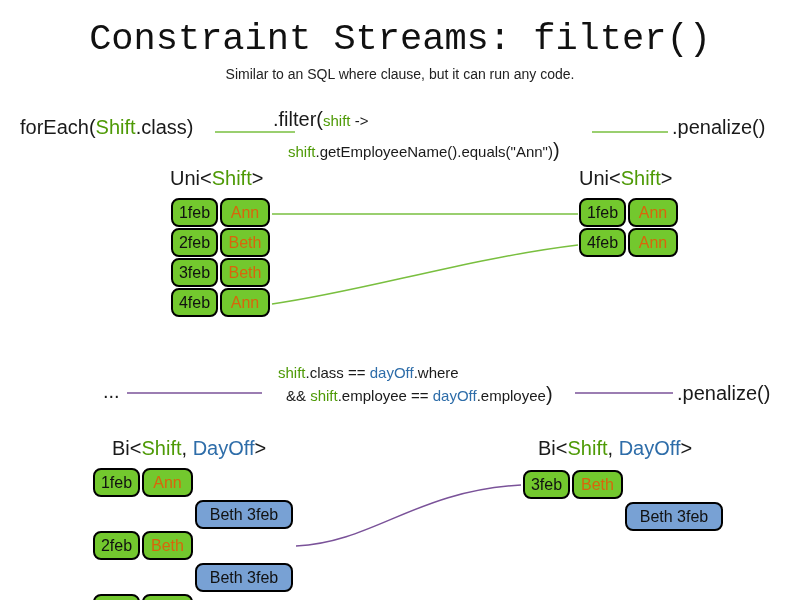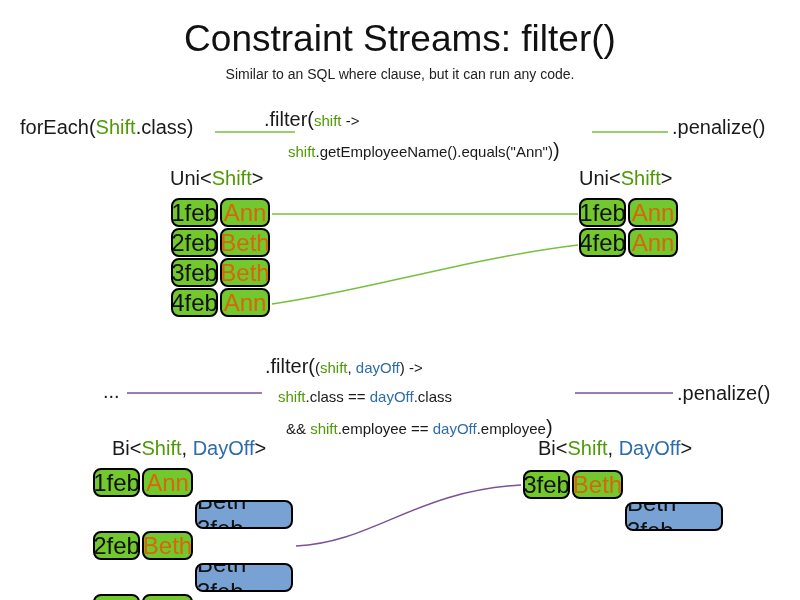--- a/index.html
+++ b/index.html
@@ -6,42 +6,42 @@
   .canvas {
     position:relative; width:800px; height:600px; background:#ffffff;
     font-family:"Liberation Sans", sans-serif; overflow:hidden; color:#1a1a1a;
   }
   .abs { position:absolute; }
   .c20 { font-size:20px; color:#1a1a1a; white-space:nowrap; }
   .c15 { font-size:15px; color:#1a1a1a; white-space:nowrap; }
   .green-t { color:#4e9a06; }
   .blue-t  { color:#2e6da9; }
 
-  .page-title { left:0; right:0; top:18px; text-align:center; font-size:37px; color:#111; }
+  .page-title { left:0; right:0; top:18px; text-align:center; font-size:37px; color:#111;font-family:Liberation Mono, monospace; }
   .page-subtitle { left:0; right:0; top:66px; text-align:center; font-size:14px; color:#222; }
 
   .type-label { font-size:20px; white-space:nowrap; }
 
   .tbl { display:flex; flex-direction:column; }
   .row { display:flex; margin-bottom:1px; }
   .row-bi { margin-bottom:2px; }
   .cell {
     box-sizing:border-box; height:29px; border:2px solid #000; border-radius:8px;
     background:#73c82e; display:flex; align-items:center; justify-content:center;
-    font-size:24px; margin-right:2px; overflow:hidden;
+    font-size:16px; margin-right:2px; overflow:hidden;
   }
   .cell-date { width:47px; color:#111; }
   .cell-name { width:50px; color:#d9650c; }
   .cell-date-bi { width:47px; color:#111; }
   .cell-name-bi { width:51px; color:#d9650c; }
   .cell-dayoff { width:98px; background:#78a1d4; color:#111; margin-right:0;margin-top:32px; }
 
   svg.lines { position:absolute; left:0; top:0; width:800px; height:600px; }
 
-  .code-line { line-height:22px; }
+  .code-line { line-height:22px;margin-left:9px; }
 </style>
 </head>
 <body>
 
 <div class="canvas">
 
   <svg class="lines" viewBox="0 0 800 600">
     <path d="M215 132 L295 132" stroke="#79bf3f" stroke-width="1.5" fill="none"></path>
     <path d="M592 132 L668 132" stroke="#79bf3f" stroke-width="1.5" fill="none"></path>
     <path d="M272 214 L578 214" stroke="#79bf3f" stroke-width="1.5" fill="none"></path>
@@ -93,23 +93,22 @@
       </div>
     <div class="row">
         <div class="cell cell-date">4feb</div>
         <div class="cell cell-name">Ann</div>
       </div>
   </div>
 
   <div class="abs c20" style="left:103px; top:380px;">...</div>
 
   <div class="abs" style="left:265px; top:355px;">
-    <div class="code-line"><span class="c20">.filter(</span><span class="c15">(</span><span class="c15 green-t">shift</span><span class="c15">, </span><span class="c15 blue-t">dayOff</span><span class="c15">)</span><span class="c15"> -&gt;</span></div>
-    <div class="code-line" style="margin-left:13px; margin-top:9px; line-height:18px;"><span class="c15 green-t">shift</span><span class="c15">.class == </span><span class="c15 blue-t">dayOff</span><span class="c15">.class</span></div>
-    <div class="code-line" style="margin-left:21px; margin-top:12px; line-height:18px;"><span class="c15">&amp;&amp; </span><span class="c15 green-t">shift</span><span class="c15">.employee == </span><span class="c15 blue-t">dayOff</span><span class="c15">.employee</span><span class="c20">)</span></div>
+    <div class="code-line" style="margin-left:13px; margin-top:9px; line-height:18px;"><span class="c15 green-t">shift</span><span class="c15">.class == </span><span class="c15 blue-t">dayOff</span><span class="c15">.where</span></div>
+    <div class="code-line" style="margin-left:21px; margin-top:3px; line-height:18px;"><span class="c15">&amp;&amp; </span><span class="c15 green-t">shift</span><span class="c15">.employee == </span><span class="c15 blue-t">dayOff</span><span class="c15">.employee</span><span class="c20">)</span></div>
   </div>
 
   <div class="abs c20" style="left:677px; top:382px;">.penalize()</div>
 
   <div class="abs type-label" style="left:112px; top:437px;"><span>Bi&lt;</span><span class="green-t">Shift</span><span>, </span><span class="blue-t">DayOff</span><span>&gt;</span></div>
 
   <div class="abs type-label" style="left:538px; top:437px;"><span>Bi&lt;</span><span class="green-t">Shift</span><span>, </span><span class="blue-t">DayOff</span><span>&gt;</span></div>
 
   <div class="abs tbl" style="left:93px; top:468px;">
     <div class="row row-bi">

